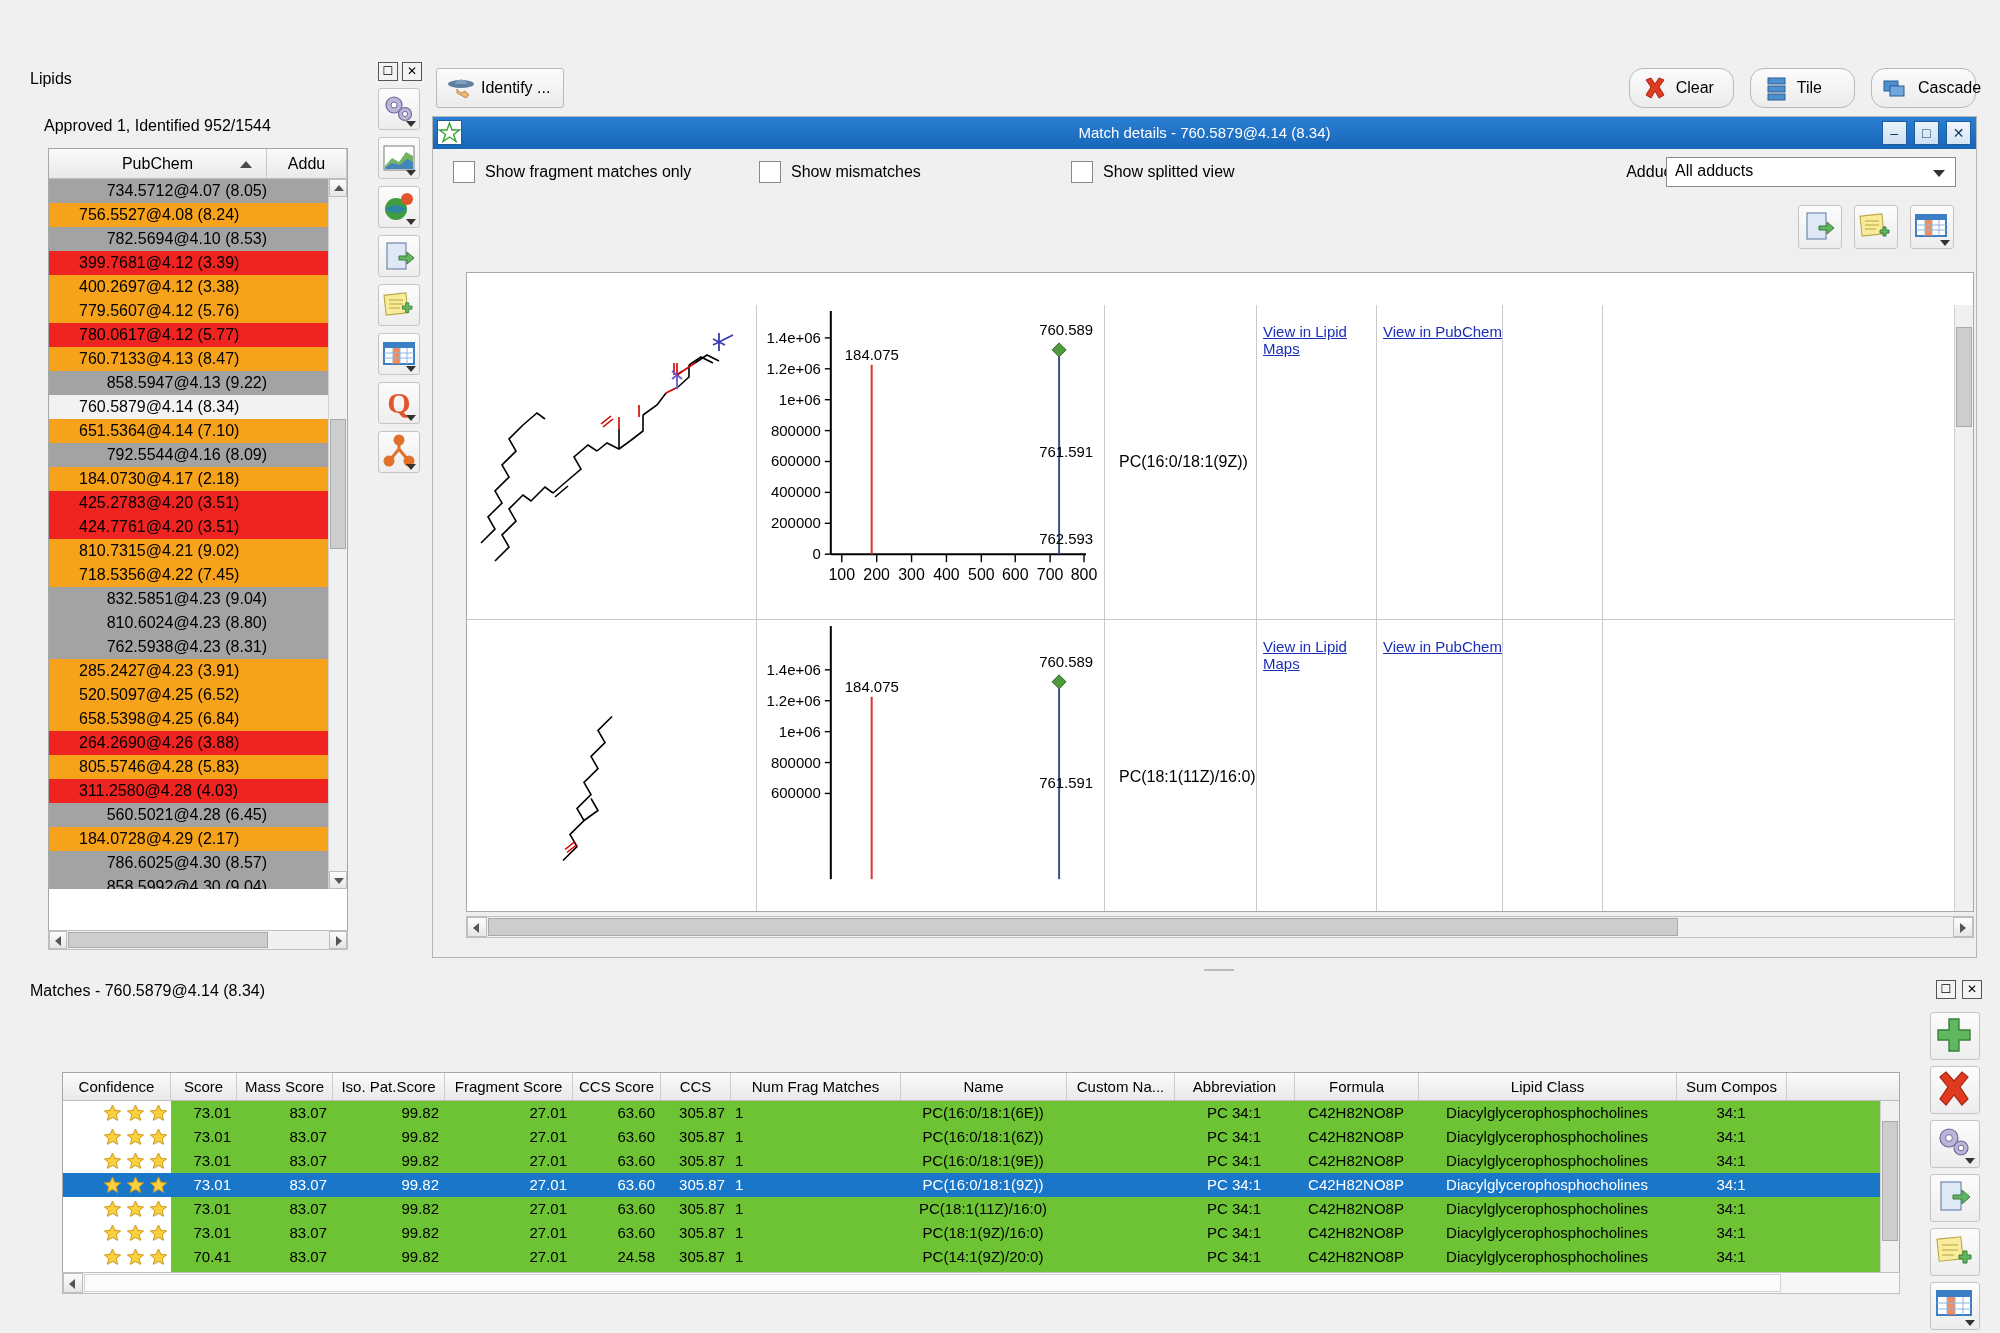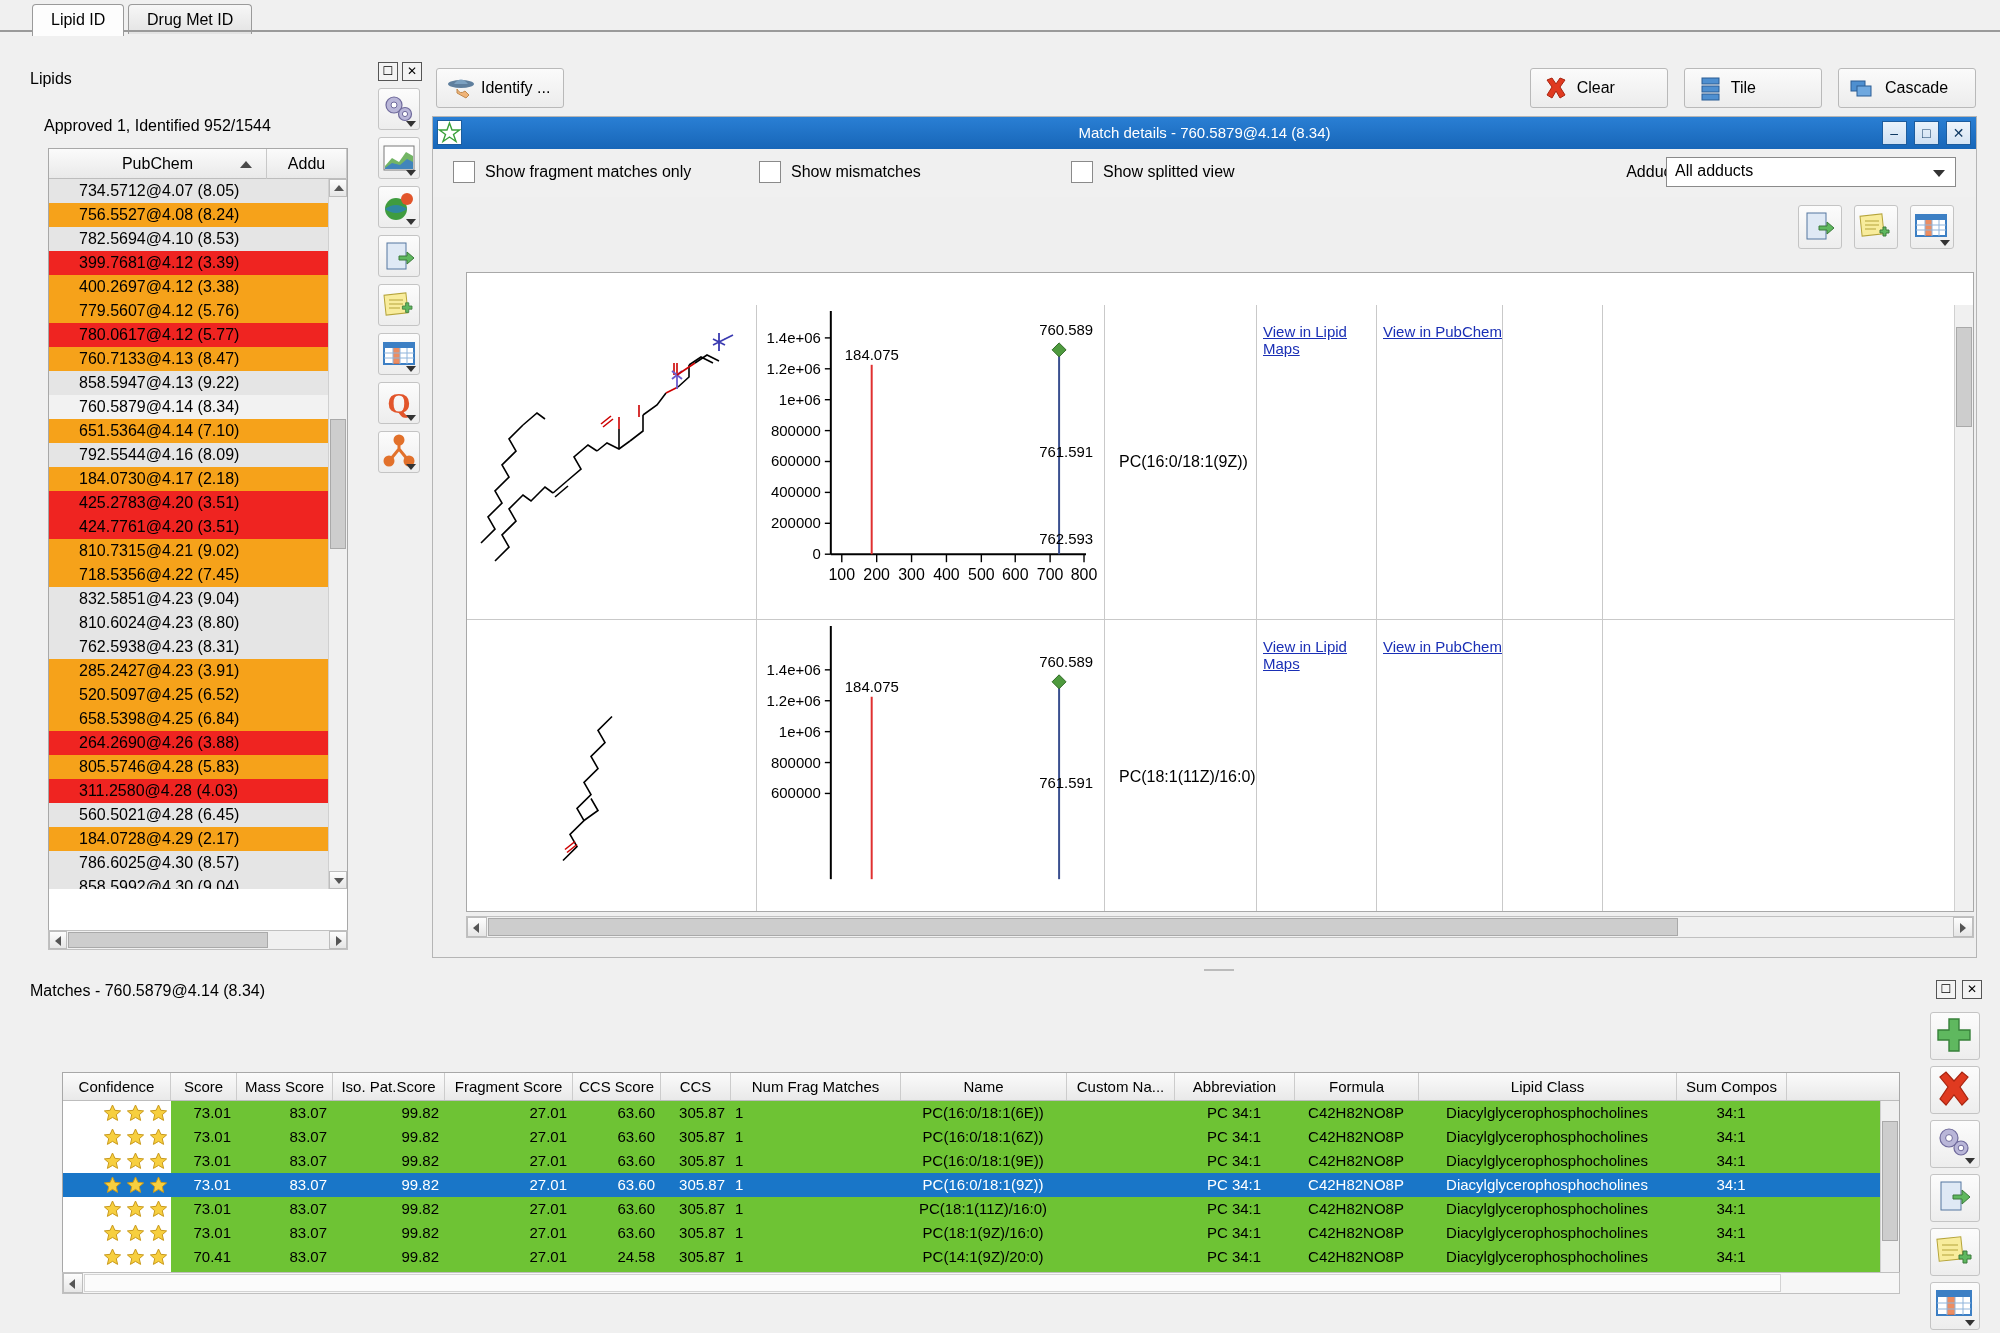--- a/index.html
+++ b/index.html
@@ -33,21 +33,21 @@
   .gh{position:absolute;top:0;height:30px;line-height:30px;text-align:center;font-size:16px;
       border-right:1px solid #c8c8c8;box-sizing:border-box;}
   .gh1{left:0;width:218px;}
   .gh2{left:218px;width:80px;}
   .sortarrow{position:absolute;right:14px;top:12px;width:0;height:0;
       border-left:6px solid transparent;border-right:6px solid transparent;border-bottom:7px solid #4a4a4a;}
 
   .rows{position:absolute;left:0;top:30px;width:100%;height:710px;overflow:hidden;}
   .row{position:relative;height:24px;line-height:24px;font-size:16px;white-space:nowrap;}
   .row .cmp{position:absolute;left:30px;top:0;width:188px;}
-  .row.g{background:#e5e5e5;}
+  .row.g{background:#a3a3a3;text-align:right;}
   .row.o{background:#f6a21a;}
   .row.r{background:#ef2421;}
   .row.sel{background:#f2f2f2;}
 
   .vscroll{position:absolute;right:0;top:30px;width:18px;height:710px;background:#f0f0f0;border-left:1px solid #d0d0d0;}
   .vscroll .up,.vscroll .dn{position:absolute;left:0;width:18px;height:18px;background:linear-gradient(#fdfdfd,#e6e6e6);border:1px solid #bdbdbd;box-sizing:border-box;}
   .vscroll .up{top:0;}.vscroll .dn{bottom:0;}
   .vscroll .thumb{position:absolute;left:1px;top:240px;width:16px;height:130px;background:#cdcdcd;border:1px solid #a9a9a9;box-sizing:border-box;}
   .tri{position:absolute;left:4px;width:0;height:0;border-left:5px solid transparent;border-right:5px solid transparent;}
   .tri.u{top:5px;border-bottom:6px solid #555;}
@@ -69,22 +69,22 @@
         border-left:5px solid transparent;border-right:5px solid transparent;border-top:6px solid #333;}
   .minibar{position:absolute;left:378px;top:62px;width:46px;height:20px;}
   .mini{position:absolute;top:0;width:20px;height:19px;border:1px solid #555;box-sizing:border-box;background:#f3f3f3;font-size:12px;text-align:center;line-height:17px;}
   .mini.a{left:0;} .mini.b{left:24px;}
 
   
   .identify{position:absolute;left:436px;top:68px;width:128px;height:40px;
       background:linear-gradient(#fbfbfb,#ececec);border:1px solid #b9b9b9;border-radius:3px;box-sizing:border-box;}
   .identify .lbl{position:absolute;left:44px;top:10px;font-size:16px;}
   .topright{position:absolute;right:24px;top:68px;height:40px;}
-  .tbtn{position:relative;display:inline-block;height:40px;width:138px;margin-left:12px;vertical-align:top;
-      background:linear-gradient(#fbfbfb,#ececec);border:1px solid #b9b9b9;border-radius:3px;box-sizing:border-box;}
+  .tbtn{position:relative;display:inline-block;height:40px;width:105px;margin-left:12px;vertical-align:top;
+      background:linear-gradient(#fbfbfb,#ececec);border:1px solid #b9b9b9;border-radius:14px;box-sizing:border-box;}
   .tbtn .lbl{position:absolute;left:46px;top:10px;font-size:16px;}
 
   
   .mdi{position:absolute;left:432px;top:116px;width:1545px;height:842px;background:#efefef;border:1px solid #b5b5b5;box-sizing:border-box;}
   .mdi-title{position:absolute;left:0;top:0;width:100%;height:32px;
       background:linear-gradient(#2a7fd4,#1766b8);color:#fff;box-sizing:border-box;}
   .mdi-title .t{position:absolute;left:0;right:0;top:0;height:32px;line-height:32px;text-align:center;font-size:15px;}
   .mdi-ico{position:absolute;left:4px;top:3px;width:25px;height:25px;background:#fff;border:1px solid #1c5d9e;box-sizing:border-box;}
   .wbtns{position:absolute;right:5px;top:4px;}
   .wb{position:relative;display:inline-block;width:25px;height:24px;margin-left:3px;
@@ -157,24 +157,20 @@
 
   .divider{position:absolute;left:430px;top:966px;width:1548px;height:8px;}
   .divider .dot{position:absolute;left:50%;top:3px;width:30px;height:2px;background:#bbb;}
   svg{display:block;}
 </style>
 </head>
 <body>
 
 <div class="app">
 
-  <div class="tabstrip">
-    <div class="tab tab1 active"><span>Lipid ID</span></div>
-    <div class="tab tab2"><span>Drug Met ID</span></div>
-  </div>
 
   <div class="left-label">Lipids</div>
   <div class="left-count">Approved 1, Identified 952/1544</div>
 
   <div class="grid">
     <div class="grid-head">
       <div class="gh gh1">
         <span>PubChem</span>
         <span class="sortarrow"></span>
       </div>

